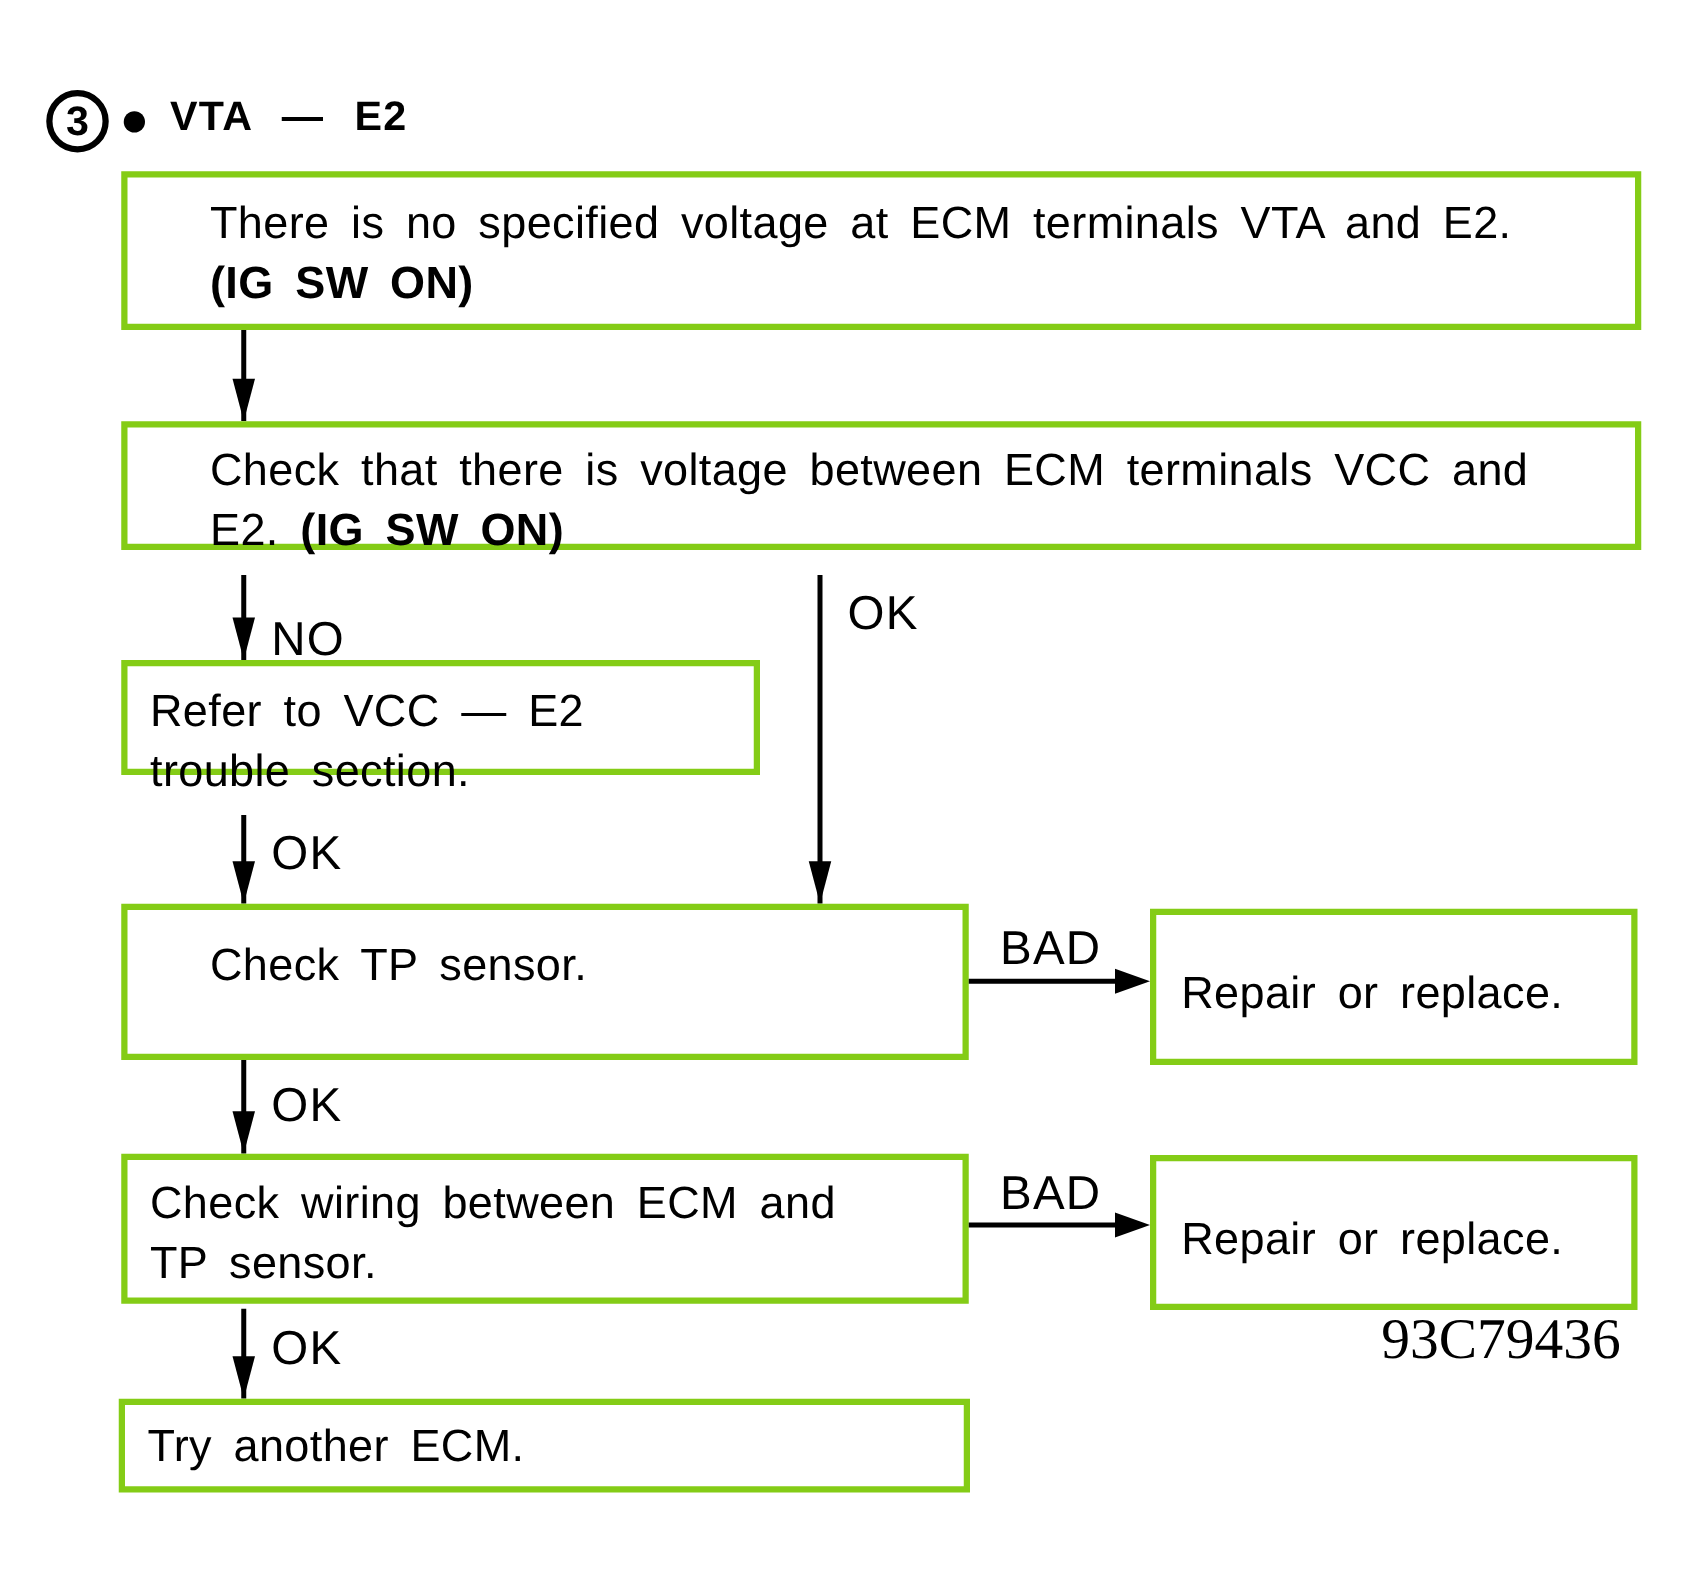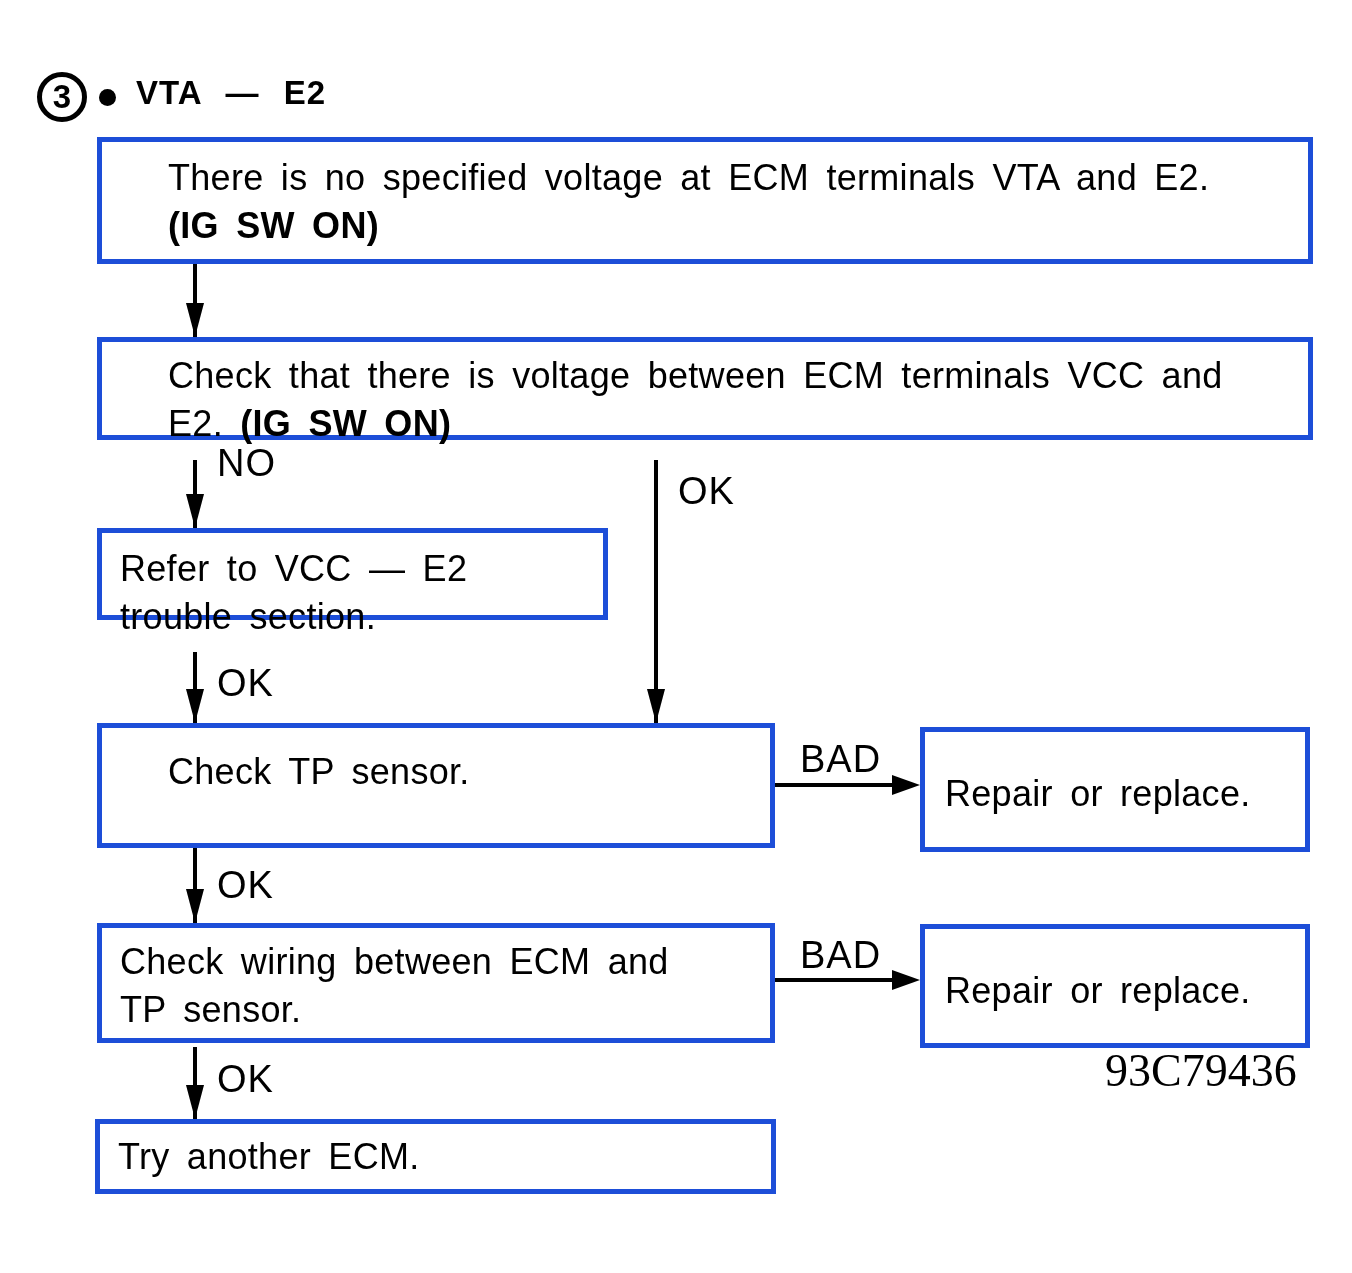--- a/index.html
+++ b/index.html
@@ -23,21 +23,21 @@
     position:absolute;left:99px;top:89px;width:17px;height:17px;
     background:#000;border-radius:50%;
   }
   .flow-title{
     position:absolute;left:136px;top:74px;
     font-size:33px;font-weight:bold;letter-spacing:1px;word-spacing:14px;
     white-space:nowrap;
   }
   
   .box{
-    position:absolute;border:5px solid #1d4ed8;background:#fff;
+    position:absolute;border:5px solid #84cc16;background:#fff;
     box-sizing:border-box;
   }
   .box .tline{
     font-size:36px;line-height:48px;letter-spacing:0.3px;word-spacing:7px;
     white-space:nowrap;
   }
   .b-strong{font-weight:bold;}
   
   .vline{position:absolute;width:4px;background:#000;}
   .hline{position:absolute;height:4px;background:#000;}
@@ -82,21 +82,21 @@
   <div class="vline" style="left:193px;top:264px;height:73px;"></div>
   <div class="arr-down" style="left:186px;top:303px;"></div>
 
   <div class="box" style="left:97px;top:337px;width:1216px;height:103px;padding:10px 0 0 66px;">
     <div class="tline">Check that there is voltage between ECM terminals VCC and</div>
     <div class="tline"><span>E2. </span><span class="b-strong">(IG SW ON)</span></div>
   </div>
 
   <div class="vline" style="left:193px;top:460px;height:68px;"></div>
   <div class="arr-down" style="left:186px;top:494px;"></div>
-  <div class="branch-label" style="left:217px;top:444px;">NO</div>
+  <div class="branch-label" style="left:217px;top:493px;">NO</div>
 
   <div class="vline" style="left:654px;top:460px;height:263px;"></div>
   <div class="arr-down" style="left:647px;top:689px;"></div>
   <div class="branch-label" style="left:678px;top:472px;">OK</div>
 
   <div class="box" style="left:97px;top:528px;width:511px;height:92px;padding:12px 0 0 18px;">
     <div class="tline">Refer to VCC — E2</div>
     <div class="tline">trouble section.</div>
   </div>
 

